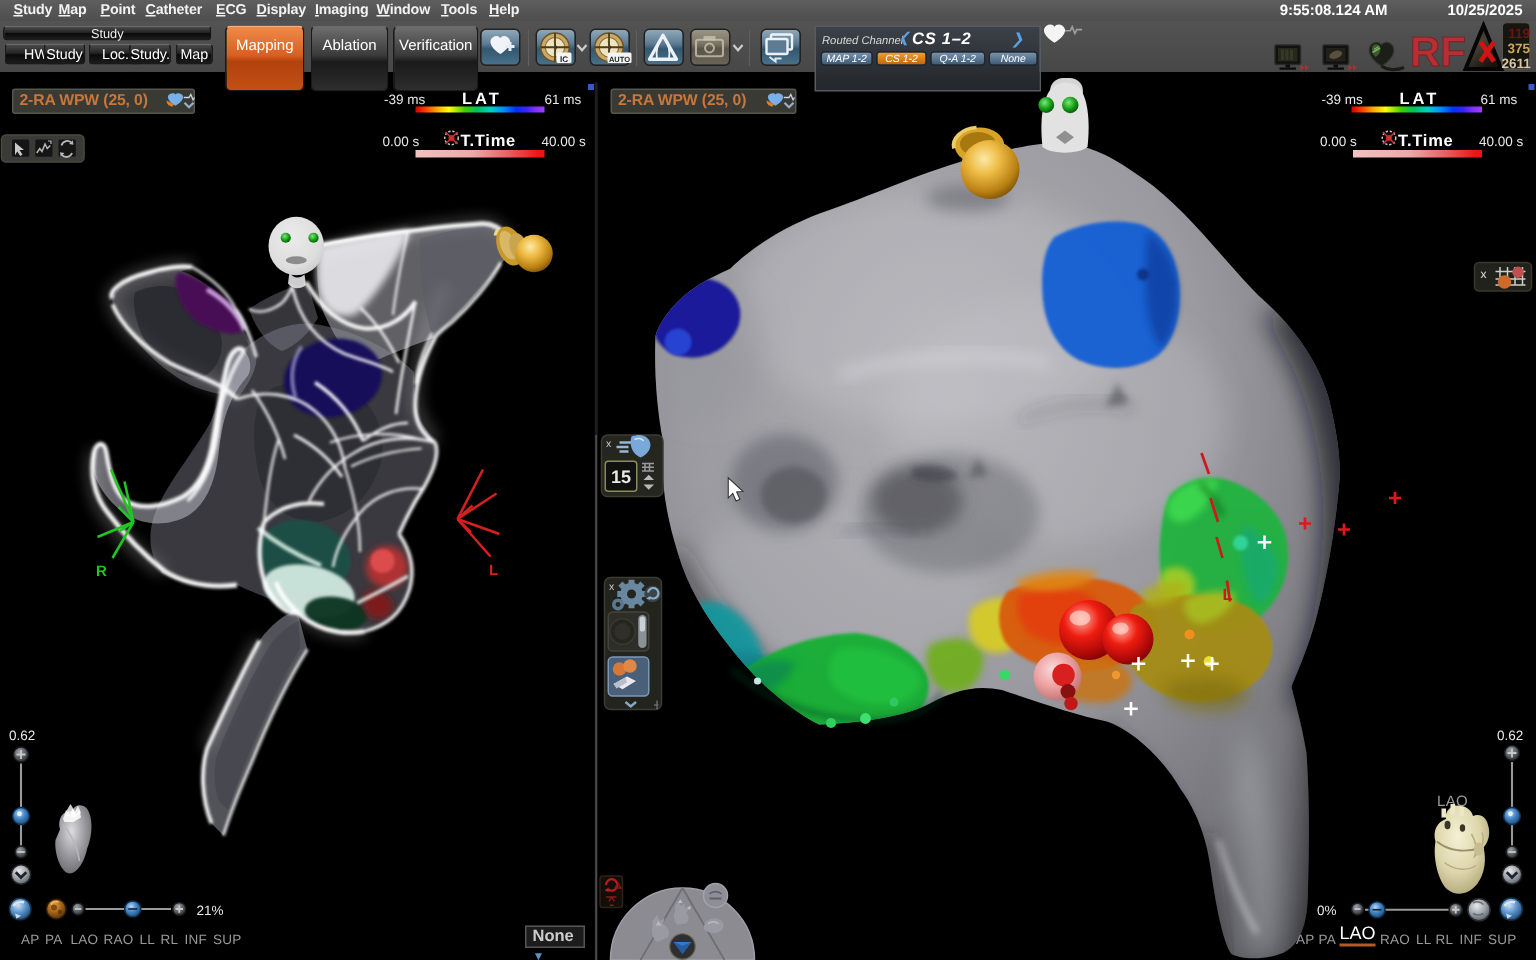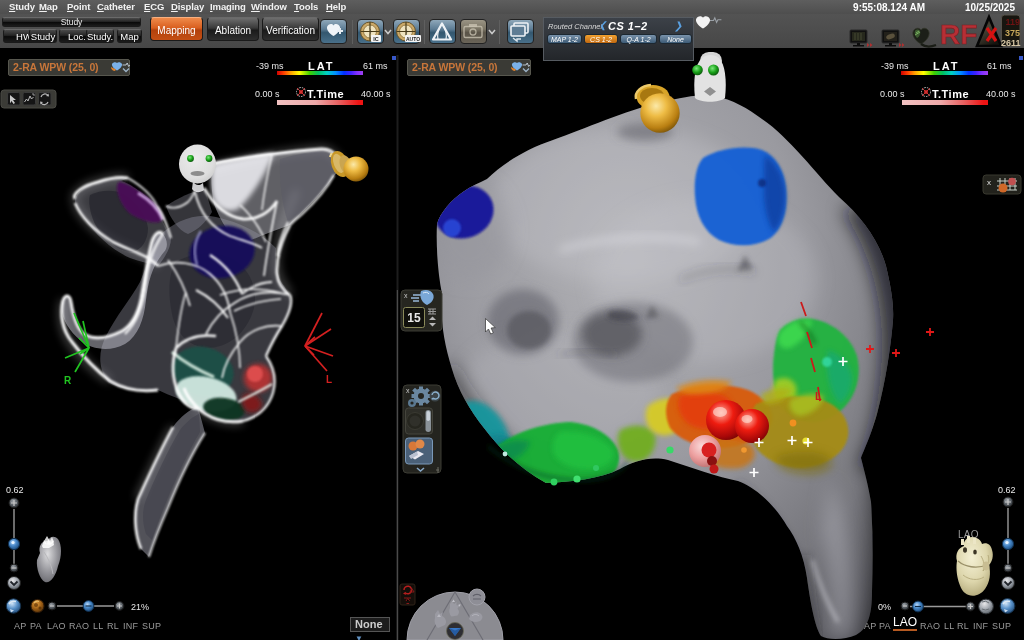--- a/index.html
+++ b/index.html
@@ -15,21 +15,21 @@
   #menubar u { text-decoration:underline; }
 
   
   #toolbar { position:absolute; left:0; top:14px; width:1024px; height:34px;
     background:linear-gradient(#535353,#474747); }
   .tbtn { position:absolute; background:linear-gradient(#4a4a4a 0%,#242424 45%,#0a0a0a 55%,#1c1c1c 100%);
     border:1px solid #1a1a1a; border-top-color:#6a6a6a; border-radius:3px; color:#fff;
     text-align:center; }
   #setupbar { left:2px; top:3px; width:139px; height:10px; font-size:8.5px; color:#eee; line-height:9px;}
   .tab { top:15px; height:14px; font-size:9.5px; line-height:13px; }
-  .bigbtn { top:3px; height:24px; font-size:10px; line-height:26px; border-radius:4px;
+  .bigbtn { top:3px; height:44px; font-size:10px; line-height:26px; border-radius:4px;
     background:linear-gradient(#6e6e6e 0%,#3a3a3a 45%,#1a1a1a 55%,#2e2e2e 100%); }
   .icobtn { position:absolute; top:5px; width:27px; height:25px; border-radius:4px;
     background:linear-gradient(#8fa8ba 0%, #5d7c94 40%, #33576f 55%, #49708a 100%);
     border:1px solid #222; }
   .sep { position:absolute; top:6px; width:1px; height:24px; background:#2e2e2e; border-right:1px solid #5f5f5f; }
 
   
   #routed { position:absolute; left:543px; top:3px; width:151px; height:44px;
     background:linear-gradient(#3c4148,#23262a); border:1px solid #565b61; border-radius:0;font-style:italic; }
   #routed .lbl { position:absolute; left:4px; top:3.5px; font-size:7.5px; color:#d8d8d8; }

